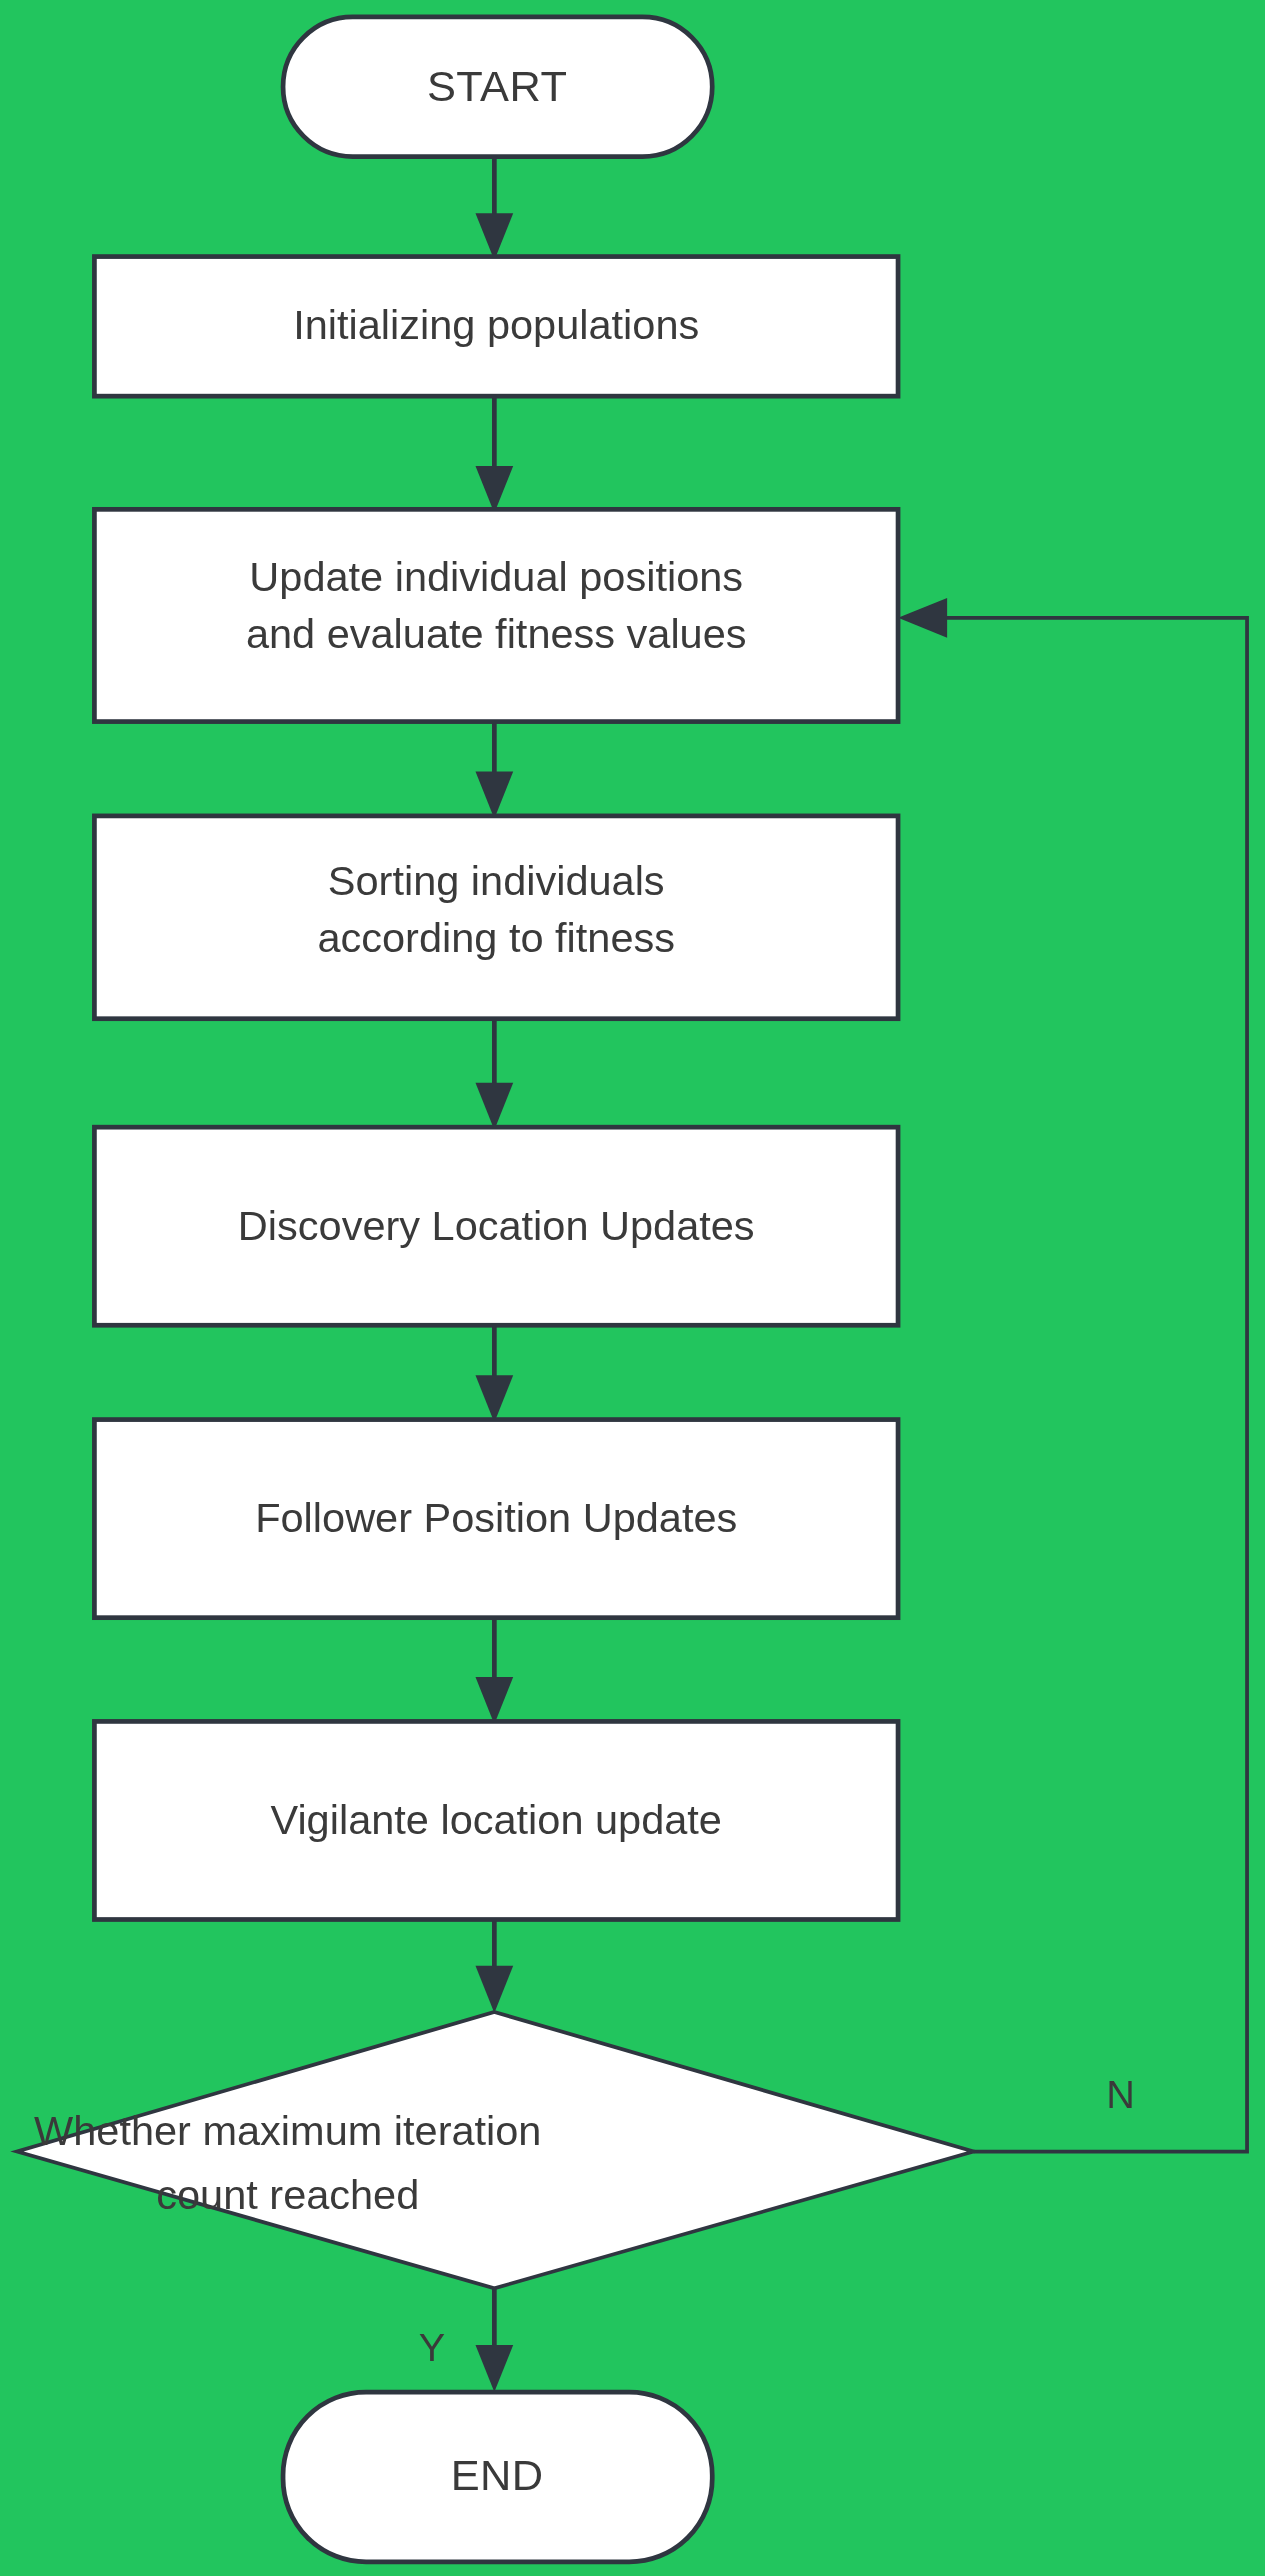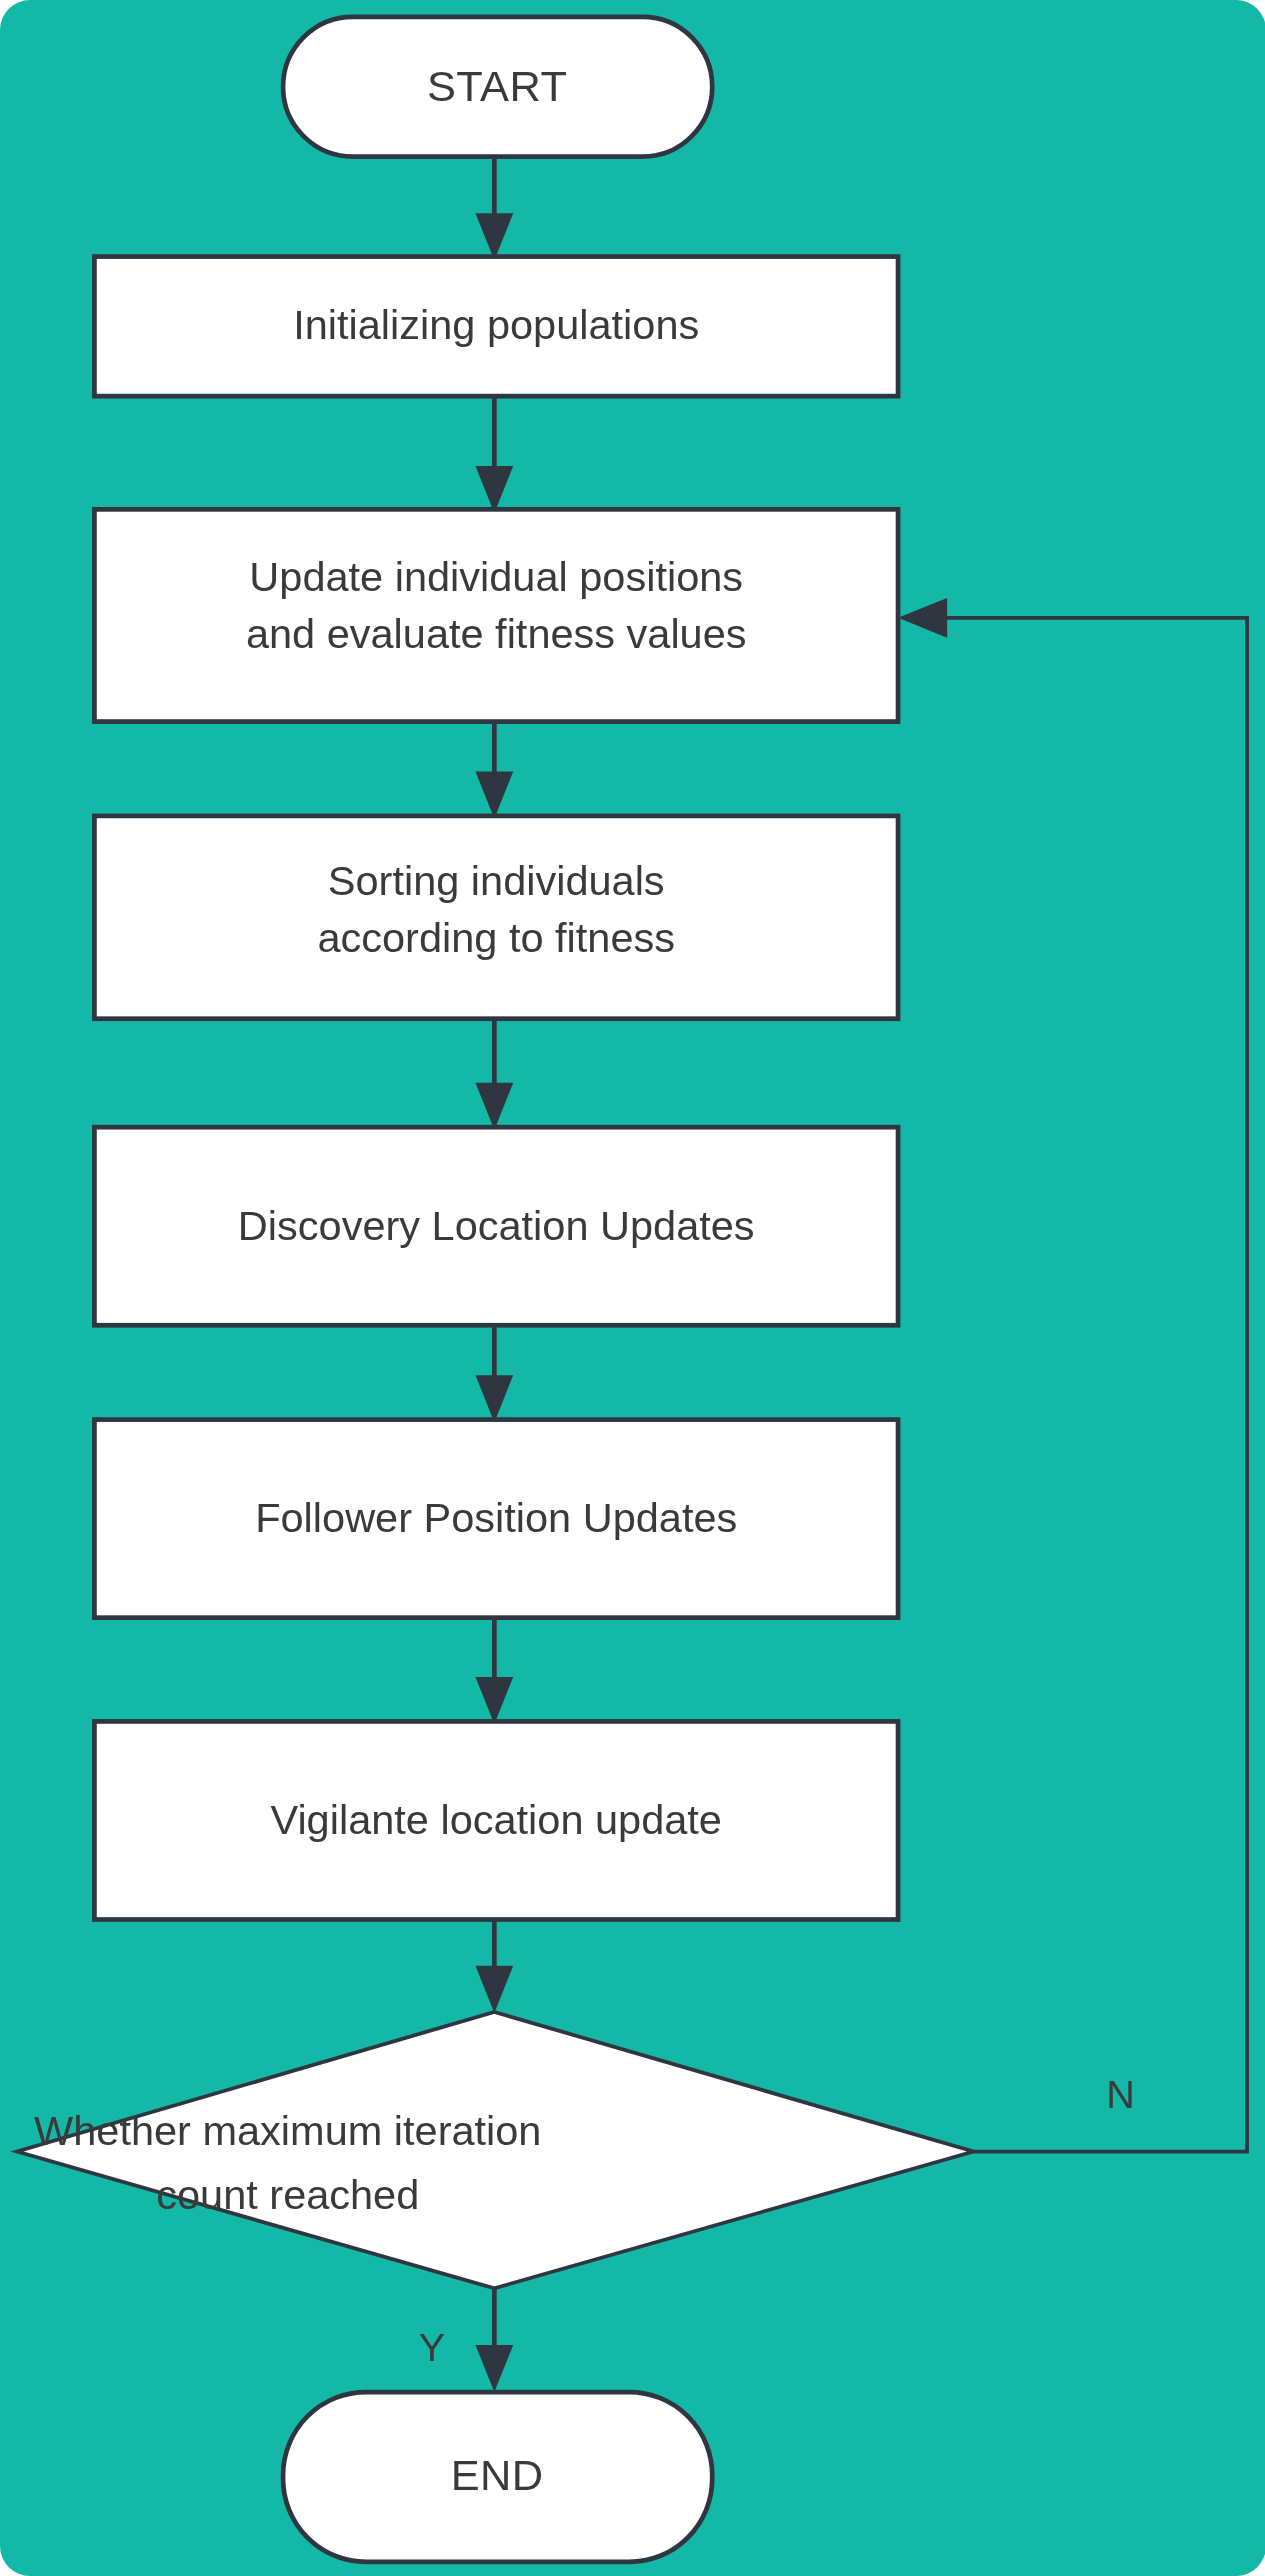--- a/index.html
+++ b/index.html
@@ -8,23 +8,22 @@
     padding: 0;
     background: #ffffff;
   }
   body {
     font-family: "Liberation Sans", sans-serif;
   }
   #canvas {
     position: relative;
     width: 1266px;
     height: 2576px;
-    background: #14b8a6;
+    background: #22c55e;
     overflow: hidden;
-    border-radius: 30px;
   }
   #flow-svg {
     position: absolute;
     left: 0;
     top: 0;
     width: 1266px;
     height: 2576px;
   }
   .node-shape {
     fill: #ffffff;

